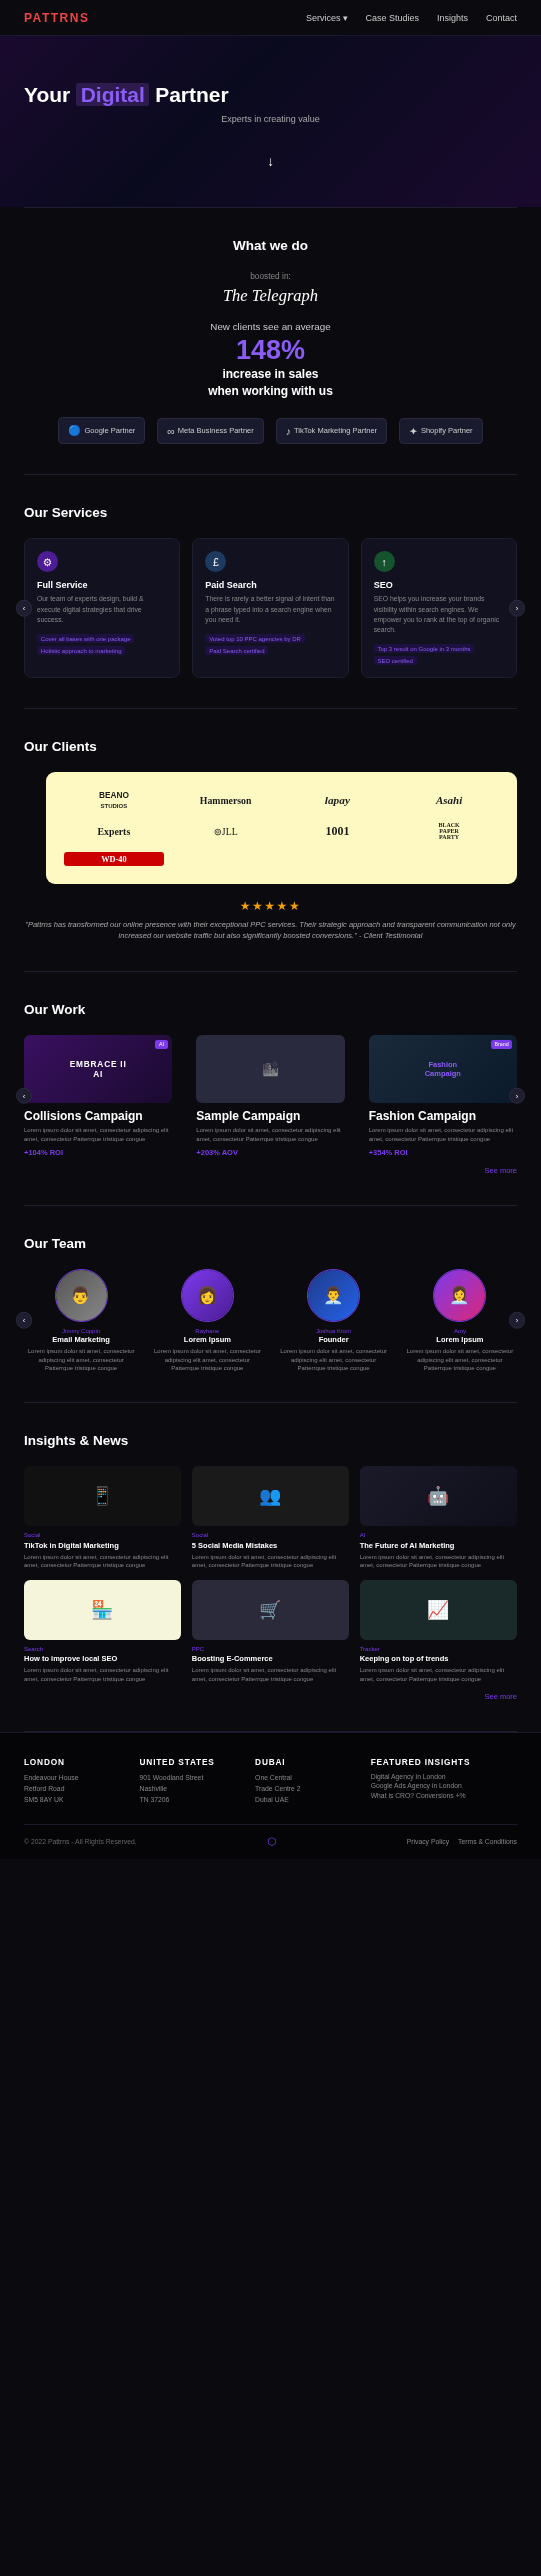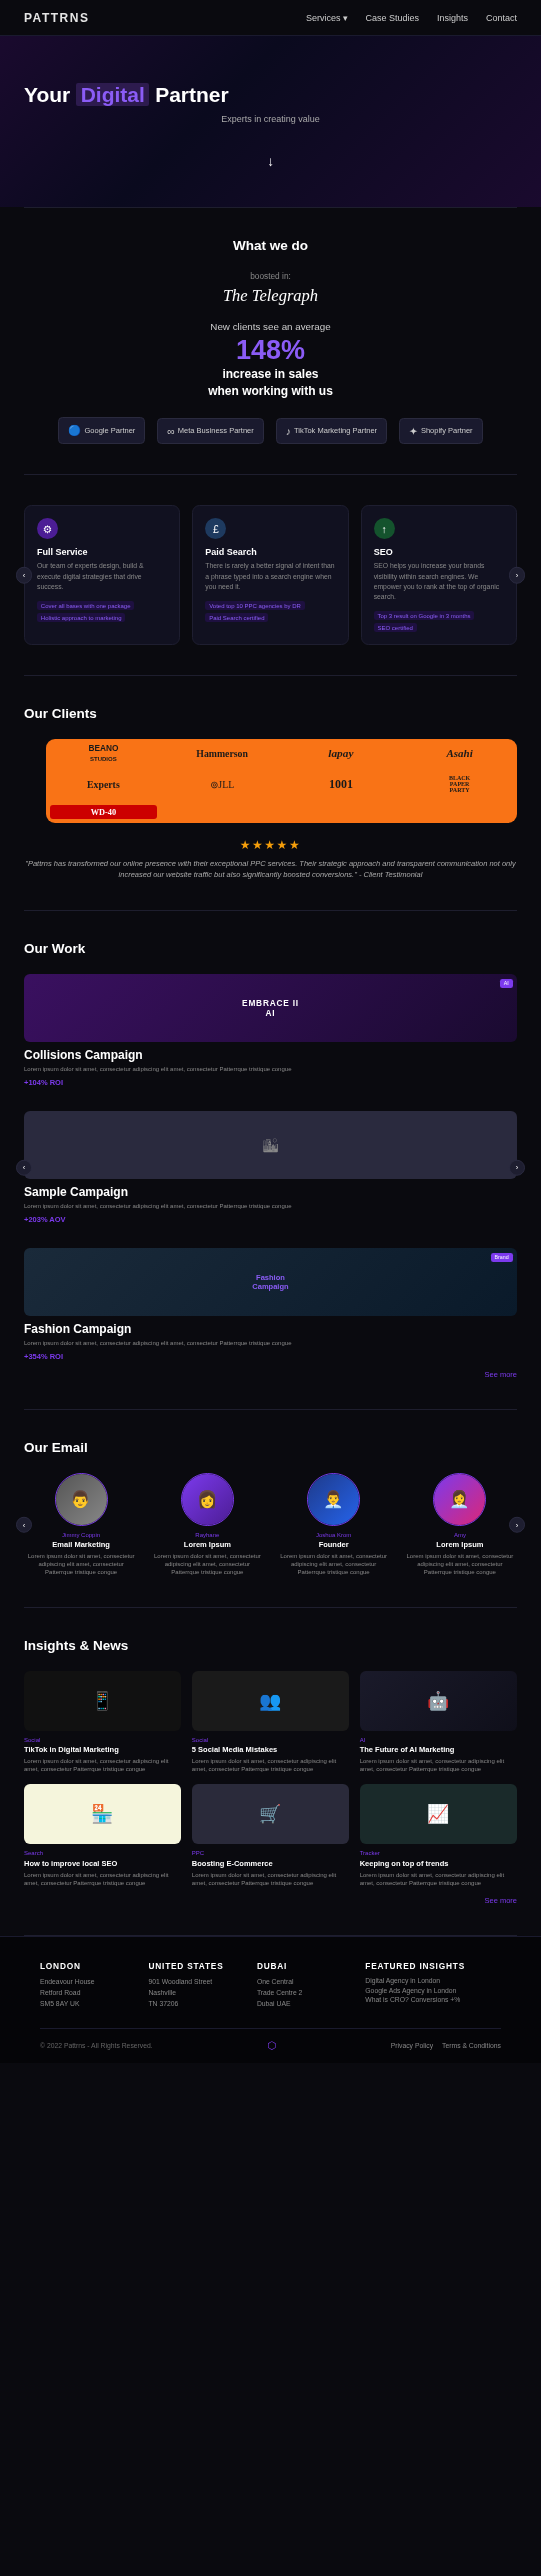--- a/index.html
+++ b/index.html
@@ -171,23 +171,23 @@
       color: #8b5cf6;
       background: #1e1040;
       border-radius: 2.3px;
       padding: 1.5px 3.8px;
       display: inline-block;
       margin-top: 3px;
     }
 
     
     .clients-box {
-      background: #f97316;
+      background: #fef9c3;
       border-radius: 9px;
-      padding: 4px;
+      padding: 18px;
       display: grid;
       grid-template-columns: repeat(4, 1fr);
       gap: 12px;
       align-items: center;
       margin-left: 22px;
     }
     .client-logo {
       color: #1a1a1a;
       font-size: 10.5px;
       font-weight: 900;
@@ -202,21 +202,21 @@
     .testimonial-text {
       font-size: 7.5px;
       color: #aaa;
       font-style: italic;
       line-height: 1.5;
     }
 
     
     .work-grid {
       display: grid;
-      grid-template-columns: 1fr;
+      grid-template-columns: 1fr 1fr 1fr;
       gap: 24px;
     }
     .work-card {}
     .work-img {
       width: 100%;
       height: 68px;
       border-radius: 6px;
       overflow: hidden;
       margin-bottom: 6px;
       position: relative;
@@ -335,21 +335,21 @@
     }
     .insight-card p {
       font-size: 6px;
       color: #888;
       line-height: 1.4;
     }
 
     
     footer {
       background: #050508;
-      padding: 24px 40px 12px;
+      padding: 24px 24px 12px;
       border-top: 0.8px solid #1a1a2e;
     }
     .footer-grid {
       display: grid;
       grid-template-columns: 1fr 1fr 1fr 1.5fr;
       gap: 18px;
       margin-bottom: 18px;
     }
     .footer-col h5 {
       font-size: 8.3px;
@@ -468,21 +468,21 @@
       background: #2a2a3a;
     }
     .trends-insight {
       background: #1a2a2a;
     }
   </style>
 </head>
 <body>
 
 <nav>
-  <span style="font-size:12px;font-weight:900;letter-spacing:1.5px;color:#e5e5e5;cursor:pointer;">PATTRNS</span>
+  <span style="font-size:12px;font-weight:900;letter-spacing:1.5px;color:#ef4444;cursor:pointer;">PATTRNS</span>
   <div class="nav-links">
     <a href="#">Services ▾</a>
     <a href="#">Case Studies</a>
     <a href="#">Insights</a>
     <a href="#">Contact</a>
   </div>
 </nav>
 
 <div class="hero">
   <h1>
@@ -519,20 +519,21 @@
     <div class="partner-badge">
       <span class="icon">✦</span>
       <span>Shopify Partner</span>
     </div>
   </div>
 </div>
 
 <hr class="divider">
 
 <div class="section">
+  <p class="section-title">Our Services</p>
   <div class="carousel-wrap">
     <div class="carousel-arrow left">‹</div>
     <div class="services-grid">
       <div class="service-card">
         <div class="service-icon purple">⚙</div>
         <h3>Full Service</h3>
         <p>Our team of experts design, build &amp; execute digital strategies that drive success.</p>
         <div class="service-badge">Cover all bases with one package</div><br>
         <div class="service-badge">Holistic approach to marketing</div>
       </div>
@@ -618,21 +619,21 @@
       </div>
     </div>
     <div class="carousel-arrow right">›</div>
   </div>
   <div class="see-more" style="cursor:pointer;">See more</div>
 </div>
 
 <hr class="divider">
 
 <div class="section">
-  <p class="section-title">Our Email</p>
+  <p class="section-title">Our Team</p>
   <div class="carousel-wrap">
     <div class="carousel-arrow left">‹</div>
     <div class="team-grid">
       <div class="team-card">
         <div class="team-avatar">
           <div class="avatar-bg" style="background:linear-gradient(135deg,#555,#888);">👨</div>
         </div>
         <div class="team-role">Jimmy Coppin</div>
         <div class="team-name">Email Marketing</div>
         <div class="team-desc">Lorem ipsum dolor sit amet, consectetur adipiscing elit amet, consectetur Patterrque tristique congue</div>

